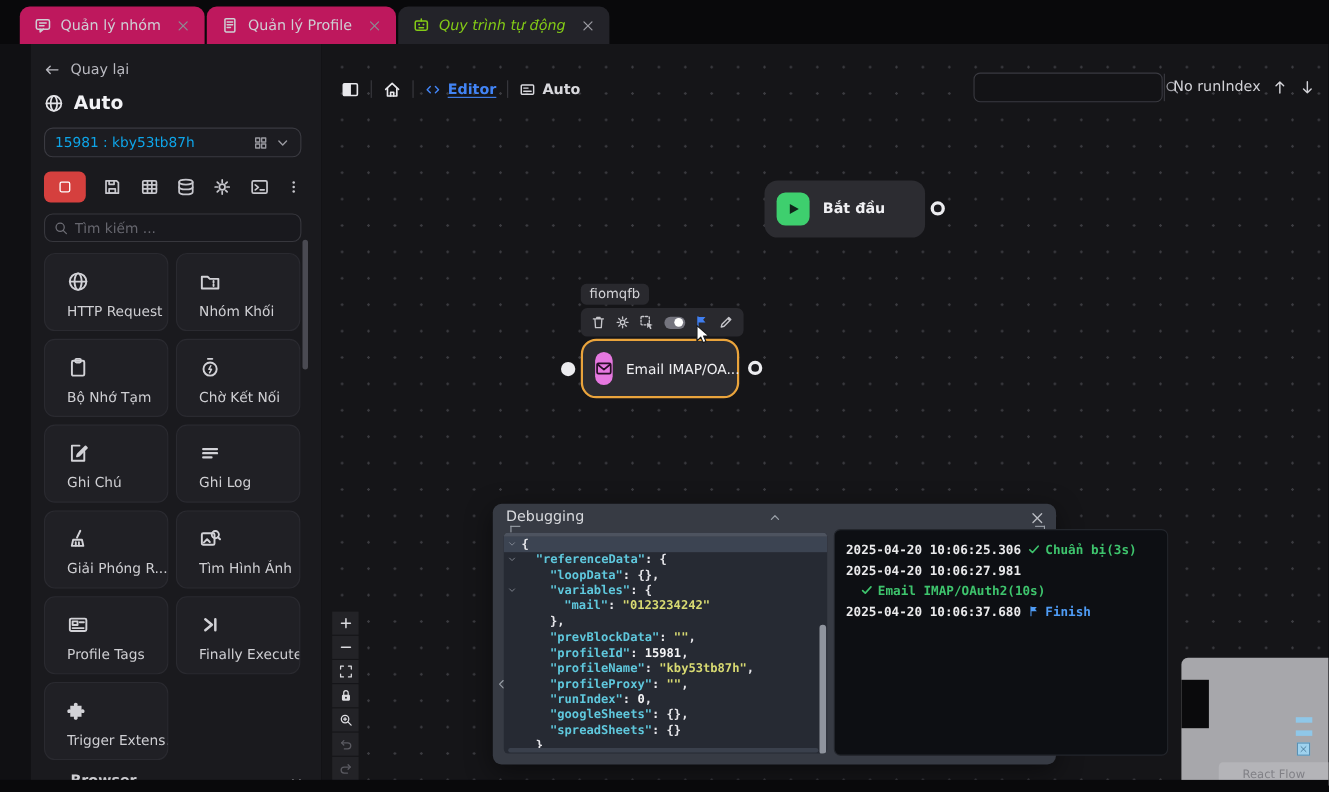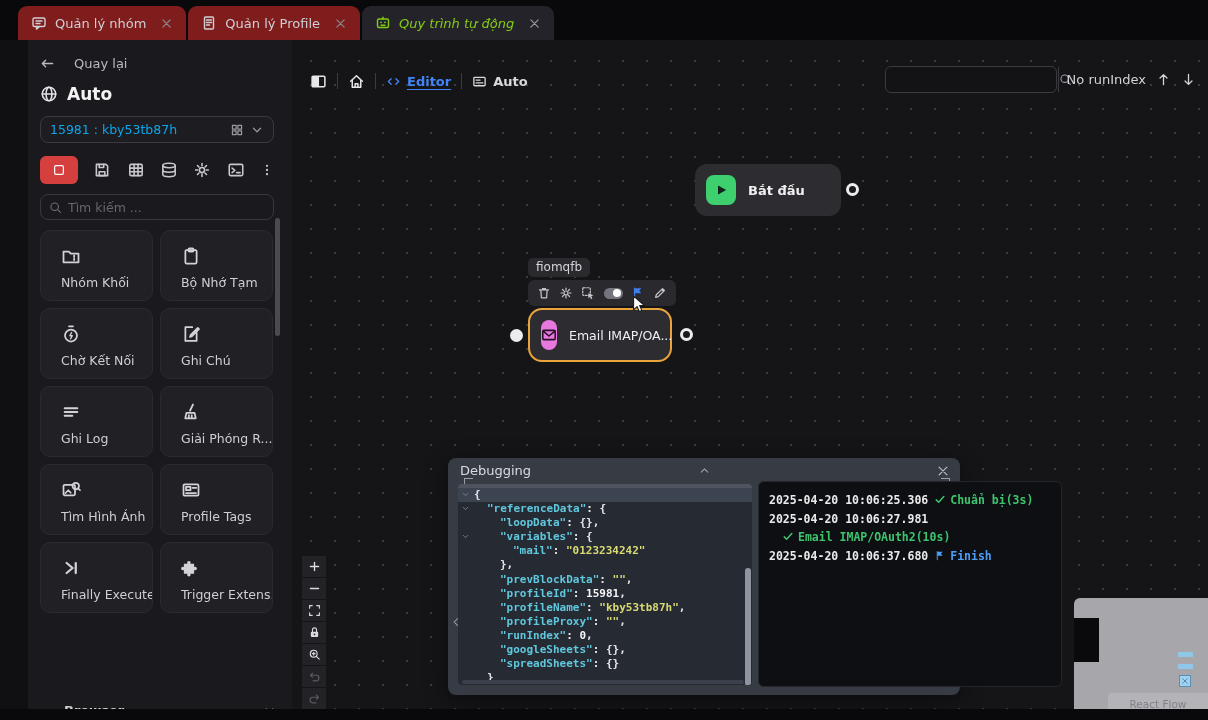--- a/index.html
+++ b/index.html
@@ -2,33 +2,33 @@
 <html><head>
 <meta charset="utf-8">
 <style>
   * { margin:0; padding:0; box-sizing:border-box; }
   html,body { background:#09090b; }
   body { font-family:"DejaVu Sans","Liberation Sans",sans-serif; -webkit-font-smoothing:antialiased; }
   .app { position:relative; width:1208px; height:720px; overflow:hidden; background:#09090b; }
 
   
   .tabbar { position:absolute; top:0; left:0; right:0; height:40px; background:#09090b; display:flex; align-items:flex-end; padding-left:18px; }
-  .tab { height:34px; display:flex; align-items:center; padding:0 13px; background:#7f1d1d; color:#cfcfd4; font-size:13px; border-radius:9px 9px 0 0; margin-right:2px; cursor:default; }
+  .tab { height:34px; display:flex; align-items:center; padding:0 13px; background:#be185d; color:#cfcfd4; font-size:13px; border-radius:9px 9px 0 0; margin-right:2px; cursor:default; }
   .tab.active { background:#232329; color:#84cc16;font-style:italic; }
   .tab .t-icon { width:16px; height:16px; margin-right:8px; flex:0 0 auto; }
   .tab .t-close { width:13px; height:13px; margin-left:14px; color:#8b8b92; }
   .tab.active .t-close { color:#9b9ba2; }
 
   
   .main { position:absolute; top:40px; left:0; right:0; bottom:0; display:flex; }
   .sidebar { position:relative; width:292px; background:#1a1a1e; flex:0 0 auto; }
   .sidebar-strip { position:absolute; left:0; top:0; bottom:0; width:28px; background:#101013; }
   .side-inner { position:absolute; left:40px; top:0; width:234px; }
 
-  .back-row { margin-top:16px; display:flex; align-items:center; gap:19px; color:#b9b9c0; font-size:13px; }
+  .back-row { margin-top:16px; display:flex; align-items:center; gap:9px; color:#b9b9c0; font-size:13px; }
   .back-row .ic { width:15px; height:15px; }
   .title-row { margin-top:13px; display:flex; align-items:center; gap:9px; color:#f2f2f5; font-size:17px; font-weight:bold; }
   .title-row .ic { width:18px; height:18px; color:#e4e4e8; }
 
   .select-box { margin-top:12px; height:27px; background:#1c1c21; border:1px solid #3a3a41; border-radius:8px; display:flex; align-items:center; padding:0 9px; color:#0ea5e9; font-size:12.5px; }
   .select-box .val { flex:1; }
   .select-box .ic { width:14px; height:14px; color:#9a9aa1; margin-left:6px; }
 
   .tools-row { margin-top:13px; display:flex; align-items:center; justify-content:space-between; }
   .tool-red { width:38px; height:28px; background:#d5403e; border-radius:6px; display:flex; align-items:center; justify-content:center; color:#fff; }
@@ -287,20 +287,30 @@
           <span class="ic">
               <svg viewBox="0 0 16 16" fill="none" stroke="currentColor" stroke-width="1.4" stroke-linecap="round" stroke-linejoin="round">
                 <circle cx="7" cy="7" r="4.6"></circle>
                 <path d="M10.6 10.6L14 14"></path>
               </svg>
             </span>
           <input type="text" placeholder="Tìm kiếm ..." style="">
         </div>
 
         <div class="palette">
+            <div class="pcard">
+              <span class="ic">
+                <svg viewBox="0 0 16 16" fill="none" stroke="currentColor" stroke-width="1.4" stroke-linecap="round" stroke-linejoin="round">
+                  <circle cx="8" cy="8" r="6"></circle>
+                  <ellipse cx="8" cy="8" rx="2.6" ry="6"></ellipse>
+                  <path d="M2 8h12"></path>
+                </svg>
+              </span>
+              <span class="plabel">HTTP Request</span>
+            </div>
             <div class="pcard">
               <span class="ic">
                 <svg viewBox="0 0 16 16" fill="none" stroke="currentColor" stroke-width="1.4" stroke-linecap="round" stroke-linejoin="round">
                   <path d="M2 4.5h4.2L7.8 6H14v7H2z"></path>
                   <path d="M10.5 7.5v1.2M10.5 10v1.2"></path>
                 </svg>
               </span>
               <span class="plabel">Nhóm Khối</span>
             </div>
             <div class="pcard">

